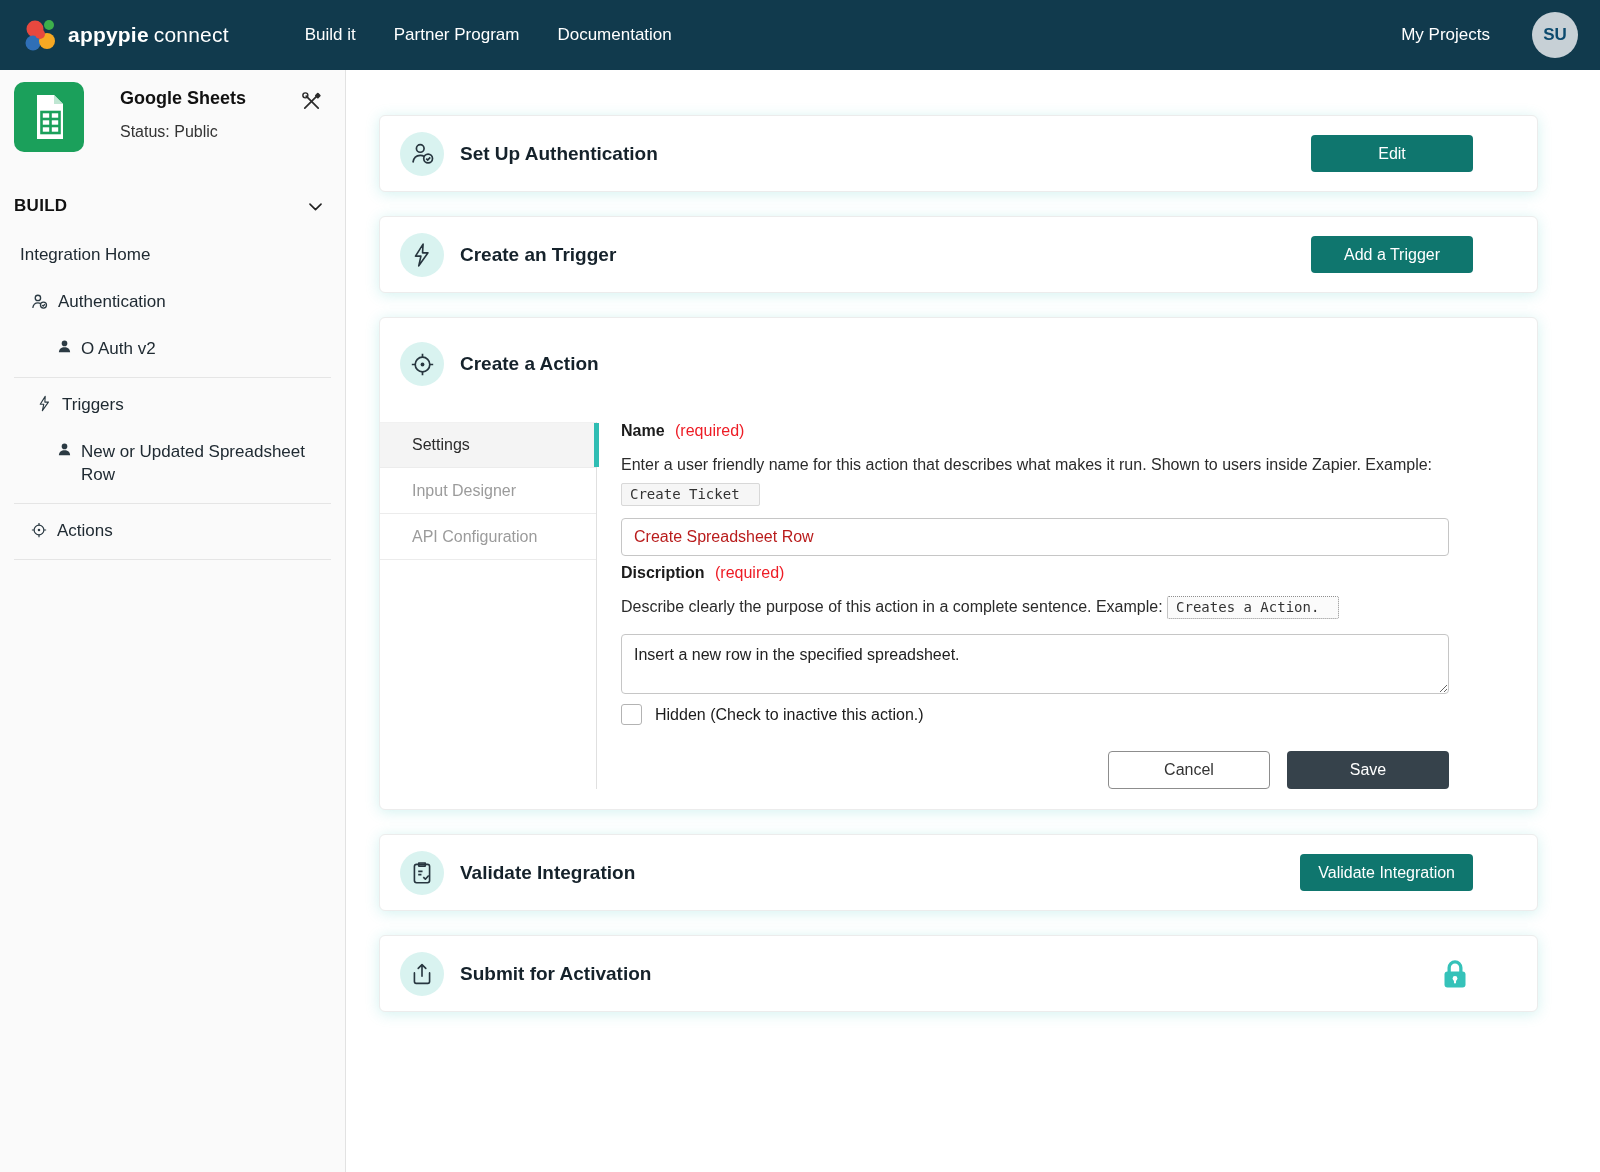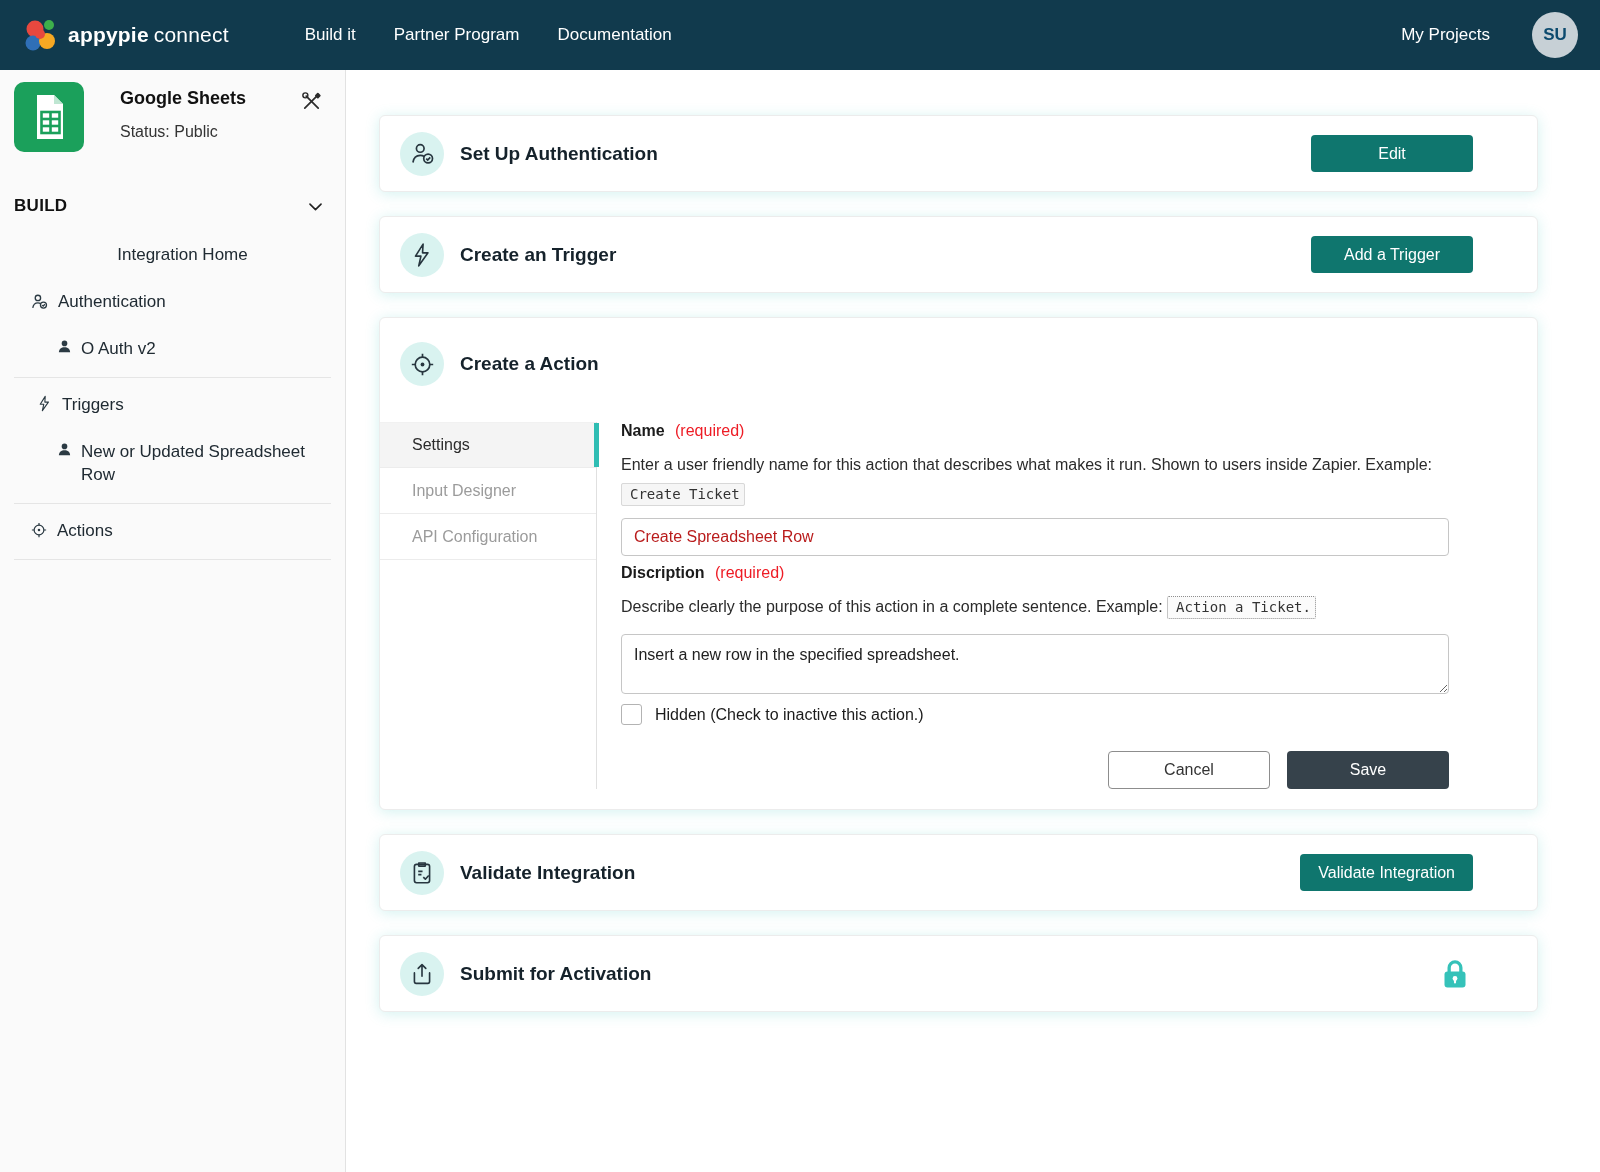--- a/index.html
+++ b/index.html
@@ -31,21 +31,21 @@
   .app-status { font-size:16px; color:#333; margin-top:14px; }
   .tools-btn { position:absolute; right:22px; top:12px; cursor:pointer; }
 
   .build-header { display:flex; justify-content:space-between; align-items:center;
                   padding:34px 20px 16px 14px; font-weight:bold; font-size:17px; color:#111; letter-spacing:.3px; }
   .chevron { cursor:pointer; display:flex; }
 
   .side-item { display:flex; align-items:flex-start; gap:9px; font-size:17px; color:#202b33;
                padding-top:12px; padding-bottom:12px; cursor:pointer; line-height:1.35; }
   .side-item .ico { flex:0 0 auto; display:flex; margin-top:1px; }
-  .ind-0 { padding-left:20px;justify-content:center; }
+  .ind-0 { padding-left:20px; }
   .ind-1 { padding-left:30px; }
   .ind-1b { padding-left:36px; }
   .ind-2 { padding-left:57px; }
   .side-item .wrap-label { max-width:230px; }
   .divider { height:1px; background:#e5e5e5; margin:4px 14px; }
 
   
   .card { background:#fff; border:1px solid #ececec; border-radius:6px;
           box-shadow:0 2px 14px rgba(53,194,185,.22); margin-bottom:24px; }
   .card.simple { height:77px; display:flex; align-items:center; padding:0 64px 0 20px; }
@@ -68,21 +68,21 @@
   .tab.active { background:#f4f4f4; color:#2b2b2b;text-align:center; }
   .tab.active::after { content:""; position:absolute; right:-3px; top:0; bottom:0; width:5px; background:#2fbdb3; }
 
   .form-content { flex:1; padding:0 88px 0 24px; }
   .label-row { font-size:16px; color:#1b1b1b; }
   .label-row .lbl { font-weight:bold; }
   .req { color:#ee1c25; margin-left:6px; }
   .help-text { font-size:16px; color:#2b2b2b; margin-top:13px; line-height:1.5; }
   .chip-line { margin-top:8px; }
   .code-chip { font-family:"DejaVu Sans Mono", monospace; font-size:14px; background:#f6f6f6;
-               border:1px solid #d8d8d8; padding:2px 4px 3px 8px; border-radius:2px; color:#333; }
+               border:1px solid #d8d8d8; padding:2px 19px 3px 8px; border-radius:2px; color:#333; }
   .code-chip.dotted { border:1px dotted #8f8f8f; background:#fbfbfb; }
   .text-input { margin-top:15px; width:100%; height:38px; border:1px solid #c6c6c6; border-radius:4px;
                 padding:0 12px; font-size:16px; color:#b91c1c; font-family:"Liberation Sans",sans-serif; }
   .mt-block { margin-top:8px; }
   .textarea { margin-top:15px; display:block; width:100%; height:60px; border:1px solid #c6c6c6; border-radius:4px;
               padding:9px 12px; font-size:16px; color:#222; resize:both; font-family:"Liberation Sans",sans-serif; line-height:1.4; }
   .checkbox-row { display:flex; align-items:center; gap:13px; margin-top:10px; font-size:16px; color:#1b1b1b; }
   .checkbox { width:21px; height:21px; appearance:none; -webkit-appearance:none; border:1px solid #b3b3b3;
               border-radius:3px; background:#fff; cursor:pointer; }
   .btn-row { display:flex; justify-content:flex-end; gap:17px; margin-top:26px; }
@@ -281,21 +281,21 @@
             <span class="code-chip">Create Ticket</span>
           </div>
           <input class="text-input" type="text" value="Create Spreadsheet Row" style="">
 
           <div class="label-row mt-block">
             <span class="lbl">Discription</span>
             <span class="req">(required)</span>
           </div>
           <div class="help-text">
             <span>Describe clearly the purpose of this action in a complete sentence. Example:</span>
-            <span class="code-chip dotted">Action a Ticket.</span>
+            <span class="code-chip dotted">Creates a Action.</span>
           </div>
           <textarea class="textarea" style="">Insert a new row in the specified spreadsheet.</textarea>
 
           <div class="checkbox-row">
             <input type="checkbox" class="checkbox" style="">
             <span>Hidden (Check to inactive this action.)</span>
           </div>
 
           <div class="btn-row">
             <button class="cancel-btn">Cancel</button>

